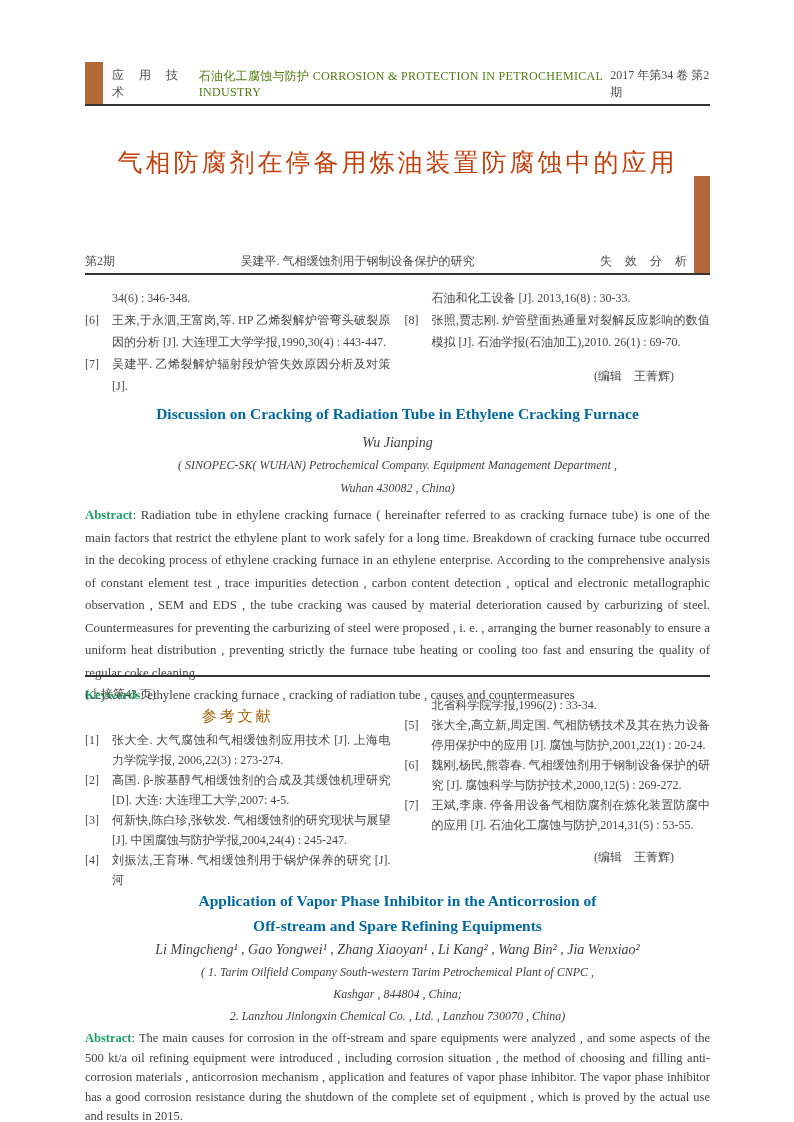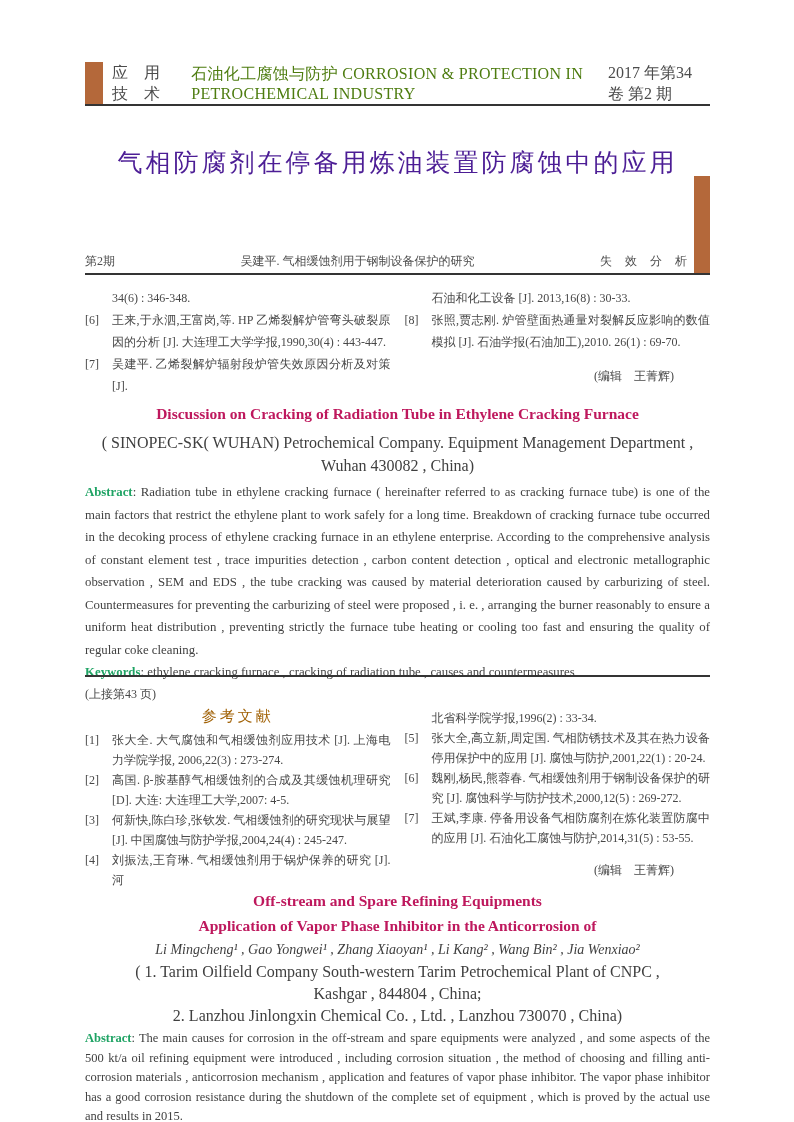--- a/index.html
+++ b/index.html
@@ -5,27 +5,27 @@
   *{margin:0;padding:0;box-sizing:border-box}
   html,body{background:#ffffff}
   body{font-family:"Liberation Serif","DejaVu Serif",serif;color:#414141}
   .page{position:relative;width:794px;height:1122px;background:#ffffff;overflow:hidden;margin:0 auto}
 
   .rule{position:absolute;left:85px;width:625px;height:2px;background:#343434}
 
   
   .pheader{position:absolute;left:85px;top:62px;width:625px;height:43px}
   .corner-block{position:absolute;left:0;top:0;width:18px;height:43px;background:#b4683a}
-  .pheader-row{position:absolute;left:27px;right:0;top:0;height:43px;display:flex;align-items:center;justify-content:space-between;font-size:16px}
+  .pheader-row{position:absolute;left:27px;right:0;top:0;height:43px;display:flex;align-items:center;justify-content:space-between;font-size:12px}
   .section-label{letter-spacing:6px;color:#4c4c4c}
   .journal-name{color:#4d7c0f;letter-spacing:.3px}
   .issue-info{color:#4c4c4c}
 
   
-  .article-title{position:absolute;left:85px;top:146px;width:625px;text-align:center;font-size:25px;font-weight:400;letter-spacing:3px;color:#4c1d95;white-space:nowrap}
+  .article-title{position:absolute;left:85px;top:146px;width:625px;text-align:center;font-size:25px;font-weight:400;letter-spacing:3px;color:#c2410c;white-space:nowrap}
 
   .side-bar{position:absolute;left:694px;top:176px;width:16px;height:97px;background:#b4683a}
 
   
   .running{position:absolute;left:85px;top:253px;width:607px;display:flex;justify-content:space-between;align-items:baseline;font-size:12px;color:#4c4c4c}
   .running-column{letter-spacing:5px}
 
   
   .refs-cols{display:flex;gap:14px}
   .refs-col{flex:1;min-width:0}
@@ -33,35 +33,35 @@
   .ref-label{width:27px;flex-shrink:0}
   .ref-text{flex:1;text-align:justify}
   .editor-line{text-align:right;padding-right:36px;margin-top:12px}
 
   .refs-top{position:absolute;left:85px;top:287px;width:625px;font-size:12px;line-height:22px;color:#474747}
 
   
   .epaper{position:absolute;left:85px;width:625px}
   .paper1{top:401px}
   .paper2{top:888px}
-  .etitle{color:#be185d;font-weight:bold;font-size:15.5px;text-align:center;line-height:25px}
+  .etitle{color:#0369a1;font-weight:bold;font-size:15.5px;text-align:center;line-height:25px}
   .p1 .etitle{margin-bottom:5px}
   .eauthors{font-style:italic;font-size:14px;text-align:center;line-height:23px;color:#3f3f3f}
-  .eaffil{font-size:16px;text-align:center;line-height:23px;color:#3f3f3f}
+  .eaffil{font-style:italic;font-size:12px;text-align:center;line-height:23px;color:#3f3f3f}
   .p2 .eaffil{line-height:22px}
   .abstract{font-size:12.8px;line-height:22.5px;text-align:justify;margin-top:4px;color:#414141}
   .p2 .abstract{font-size:12.5px;line-height:19.5px;margin-top:2px}
   .kwline{font-size:12.8px;line-height:22.5px;text-align:left;color:#414141}
   .glabel{color:#1fa364;font-weight:bold}
 
   
   .refs-main{position:absolute;left:85px;top:684px;width:625px;font-size:12px;line-height:20px;color:#474747}
   .continued-note{margin-bottom:0}
   .refs-heading{text-align:center;font-size:15px;letter-spacing:3px;color:#a16207;margin:2px 0 4px}
-  .right-offset{margin-top:24px}
+  .right-offset{margin-top:11px}
 </style>
 </head>
 <body>
 
 <div class="page">
 
   <div class="pheader">
     <div class="corner-block"></div>
     <div class="pheader-row">
       <span class="section-label">应 用 技 术</span>
@@ -105,20 +105,21 @@
       <div class="ref">
         <span class="ref-label">[8]</span>
         <span class="ref-text">张照,贾志刚. 炉管壁面热通量对裂解反应影响的数值模拟 [J]. 石油学报(石油加工),2010. 26(1) : 69-70.</span>
       </div>
       <div class="editor-line">(编辑　王菁辉)</div>
     </div>
   </div>
 
   <div class="epaper paper1 p1">
     <div class="etitle">Discussion on Cracking of Radiation Tube in Ethylene Cracking Furnace</div>
+    <div class="eauthors">Wu Jianping</div>
     <div class="eaffil">( SINOPEC-SK( WUHAN)  Petrochemical Company.  Equipment Management Department ,</div>
     <div class="eaffil">Wuhan 430082 ,  China)</div>
     <p class="abstract"><span class="glabel">Abstract</span><span>: Radiation tube in ethylene cracking furnace ( hereinafter referred to as cracking furnace tube)  is one of the main factors that restrict the ethylene plant to work safely for a long time.  Breakdown of cracking furnace tube occurred in the decoking process of ethylene cracking furnace in an ethylene enterprise.  According to the comprehensive analysis of constant element test , trace impurities detection , carbon content detection , optical and electronic metallographic observation , SEM and EDS , the tube cracking was caused by material deterioration caused by carburizing of steel.  Countermeasures for preventing the carburizing of steel were proposed , i. e. ,  arranging the burner reasonably to ensure a uniform heat distribution , preventing strictly the furnace tube heating or cooling too fast and ensuring the quality of regular coke cleaning.</span></p>
     <p class="kwline"><span class="glabel">Keywords</span><span>:  ethylene cracking furnace , cracking of radiation tube , causes and countermeasures</span></p>
   </div>
 
   <div class="rule" style="top:675px"></div>
 
   <div class="refs-main">
     <div class="refs-cols">
@@ -159,22 +160,22 @@
           <span class="ref-label">[7]</span>
           <span class="ref-text">王斌,李康. 停备用设备气相防腐剂在炼化装置防腐中的应用 [J]. 石油化工腐蚀与防护,2014,31(5) : 53-55.</span>
         </div>
         <div class="editor-line">(编辑　王菁辉)</div>
       </div>
     </div>
   </div>
 
   <div class="epaper paper2 p2">
     <div class="etitle">
+      <div>Application of Vapor Phase Inhibitor in the Anticorrosion of</div>
       <div>Off-stream and Spare Refining Equipments</div>
-      <div>Application of Vapor Phase Inhibitor in the Anticorrosion of</div>
     </div>
     <div class="eauthors">Li Mingcheng¹ , Gao Yongwei¹ , Zhang Xiaoyan¹ , Li Kang² , Wang Bin² , Jia Wenxiao²</div>
     <div class="eaffil">( 1. Tarim Oilfield Company South-western Tarim Petrochemical Plant of CNPC ,</div>
     <div class="eaffil">Kashgar , 844804 ,  China;</div>
     <div class="eaffil">2. Lanzhou Jinlongxin Chemical Co. , Ltd. , Lanzhou 730070 , China)</div>
     <p class="abstract"><span class="glabel">Abstract</span><span>:  The main causes for corrosion in the off-stream and spare equipments were analyzed , and some aspects of the 500 kt/a oil refining equipment were introduced , including corrosion situation , the method of choosing and filling anti-corrosion materials , anticorrosion mechanism , application and features of vapor phase inhibitor.  The vapor phase inhibitor has a good corrosion resistance during the shutdown of the complete set of equipment , which is proved by the actual use and results in 2015.</span></p>
 
   </div>
 
 </div>

